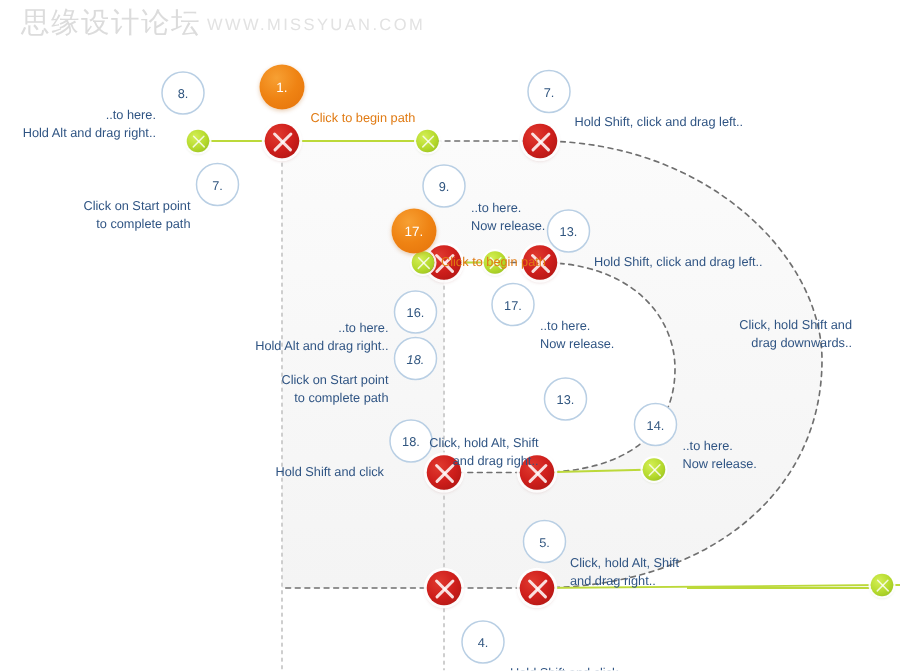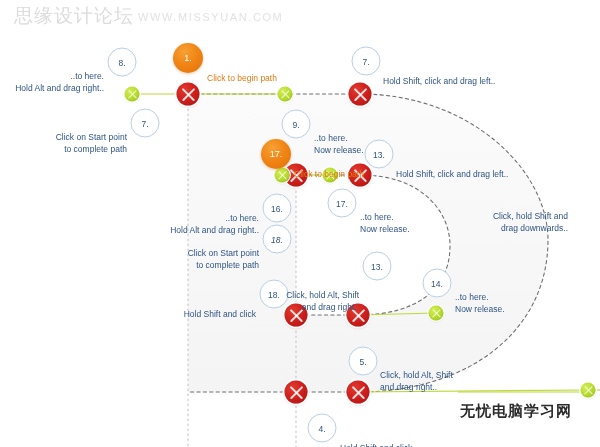--- a/index.html
+++ b/index.html
@@ -177,16 +177,15 @@
       <div class="note r" style="top: 202px; right: 32px;">Click, hold Shift and
 drag downwards..</div>
     </div>
 
   <div class="wm-top">
     <span class="cn">思缘设计论坛</span>
     <span class="en">WWW.MISSYUAN.COM</span>
   </div>
 
   <div class="wm-bottom">
-    <div class="cn">无忧电脑学习网</div>
   </div>
 
 </div>
 
 </body></html>

